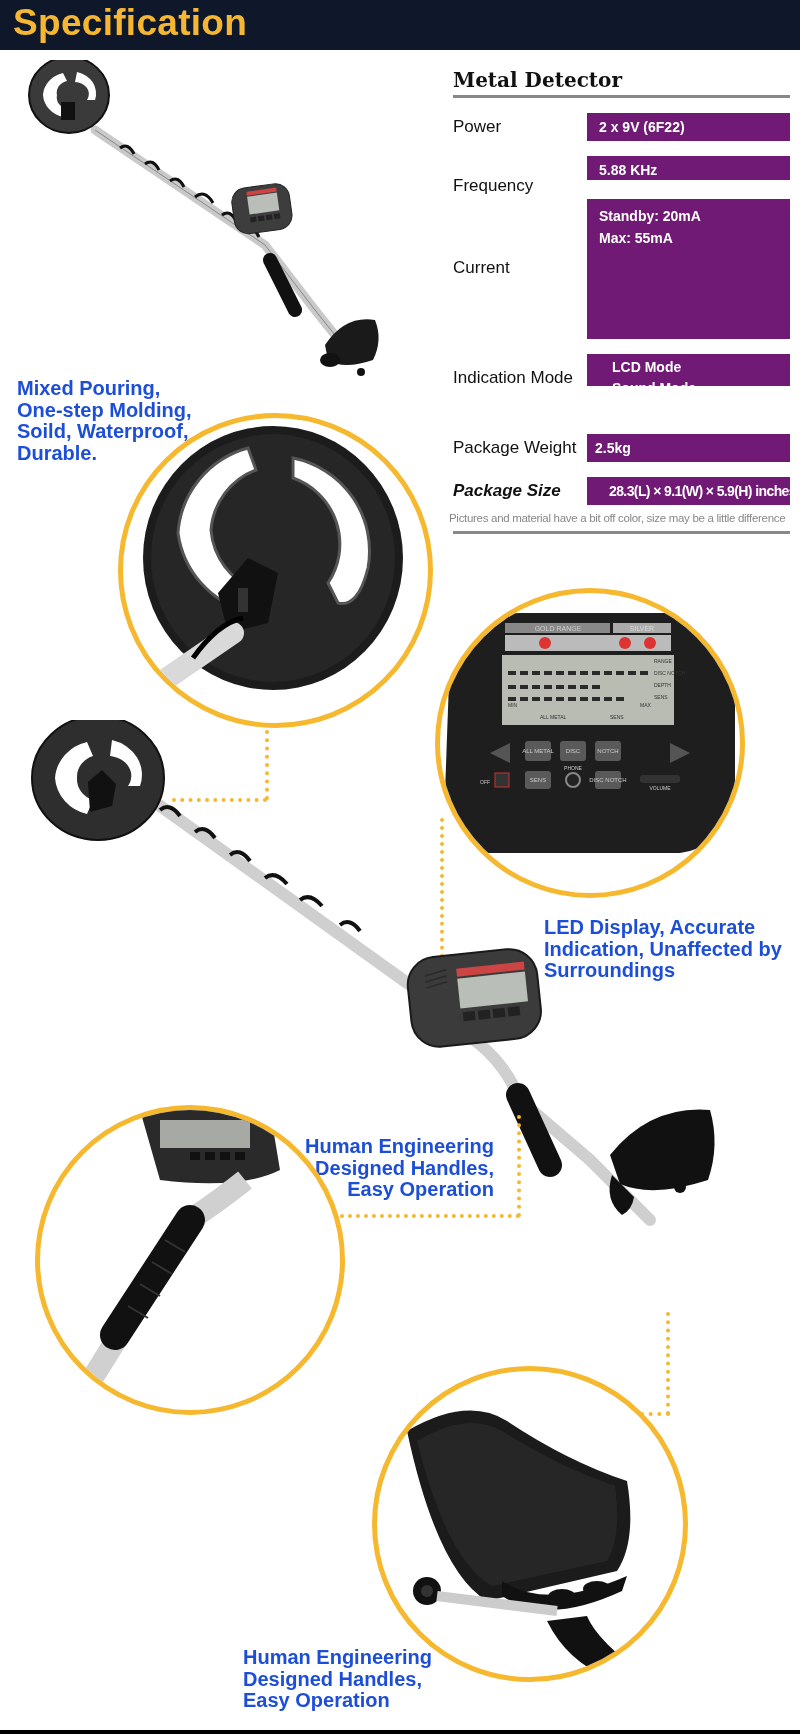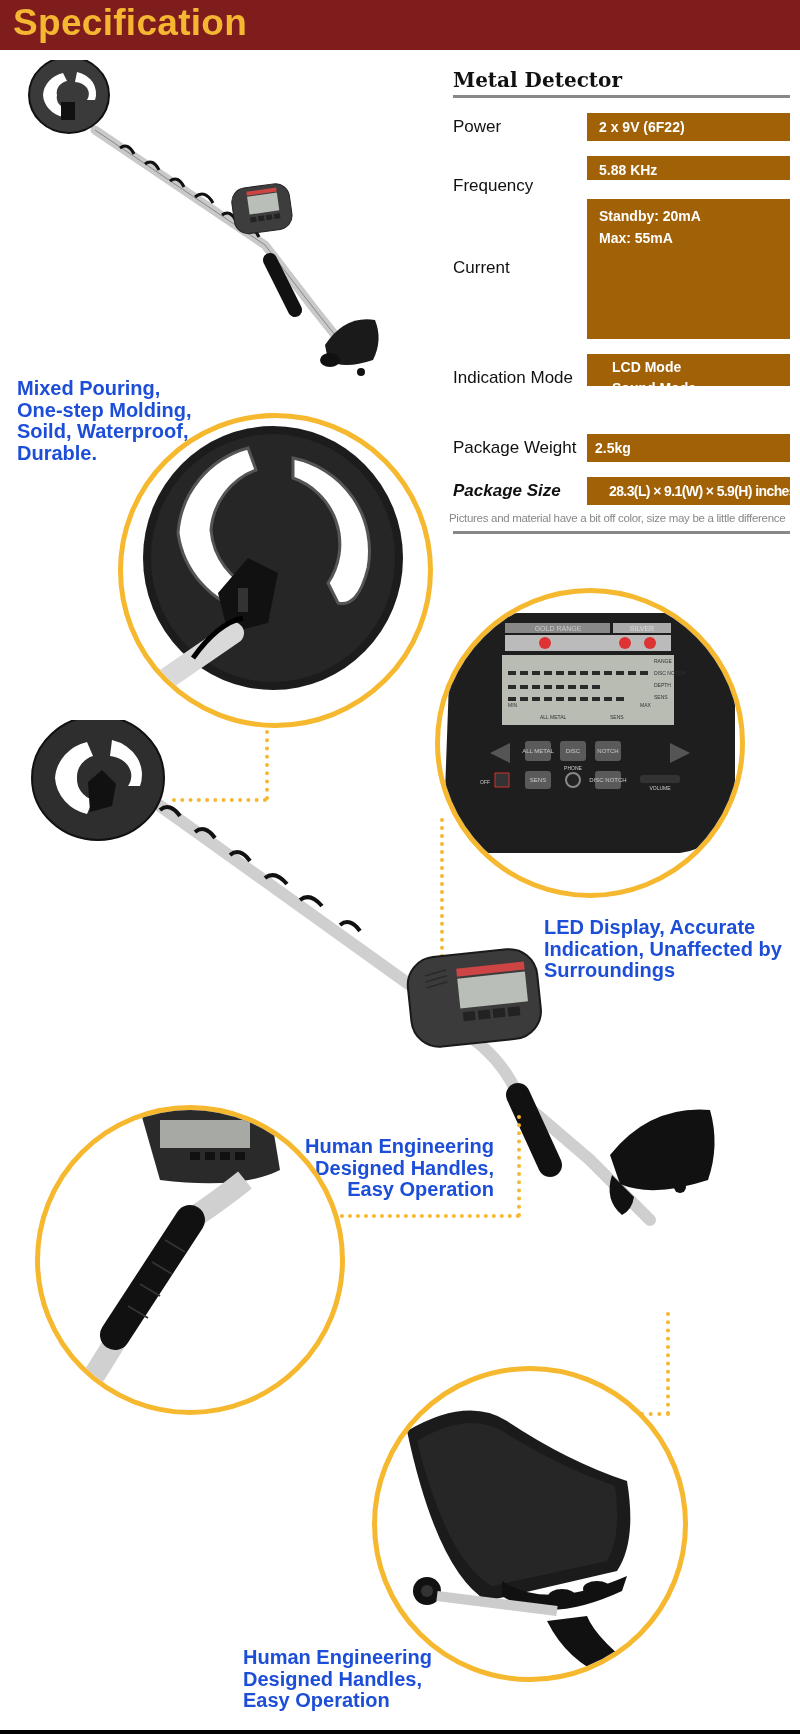--- a/index.html
+++ b/index.html
@@ -1,26 +1,26 @@
 <!DOCTYPE html>
 <html><head>
 <meta charset="utf-8">
 <style>
   html, body { margin: 0; padding: 0; background: #fff; }
   body { width: 800px; height: 1734px; position: relative; overflow: hidden; font-family: "Liberation Sans", sans-serif; }
-  .header { position: absolute; left: 0; top: 0; width: 800px; height: 50px; background: #7f1d1d; }
+  .header { position: absolute; left: 0; top: 0; width: 800px; height: 50px; background: #0f172a; }
   .header h1 { margin: 0; position: absolute; left: 13px; top: 2px; font-size: 37px; font-weight: bold; color: #f5b732; font-family: "Liberation Sans", sans-serif; letter-spacing: 0.3px; }
   .bottom-rule { position: absolute; left: 0; top: 1730px; width: 800px; height: 4px; background: #000; }
 
   .spec { position: absolute; left: 453px; top: 68px; width: 337px; }
   .spec-title { font-family: "DejaVu Serif", serif; font-weight: bold; font-size: 20px; color: #111; margin: 0; padding-bottom: 3px; border-bottom: 3px solid #888; }
   .spec-row { position: absolute; left: 0; width: 337px; }
   .spec-label { position: absolute; left: 0; font-size: 17px; color: #111; }
   .spec-label.italic { font-style: italic; font-weight: bold; }
-  .spec-value { position: absolute; left: 134px; width: 203px; background: #a16207; color: #fff; font-size: 14px; font-weight: bold; box-sizing: border-box; padding: 0 12px; }
+  .spec-value { position: absolute; left: 134px; width: 203px; background: #701a75; color: #fff; font-size: 14px; font-weight: bold; box-sizing: border-box; padding: 0 12px; }
   .note { position: absolute; left: 0; top: 444px; width: 345px; font-size: 11.5px; color: #888; white-space: nowrap; letter-spacing: -0.3px; }
   .note-rule { position: absolute; left: 0; top: 463px; width: 337px; height: 3px; background: #888; }
 
   .caption { position: absolute; font-size: 20px; font-weight: bold; color: #1d4ed8; line-height: 21.5px; }
   .caption.right { text-align: right; }
 
   .circle { position: absolute; border-radius: 50%; border: 5px solid #f5b82e; background: #fff; overflow: hidden; box-sizing: border-box; }
   .dotline { position: absolute; border-color: #f5b82e; border-style: dotted; border-width: 0; }
 
   svg { display: block; }

